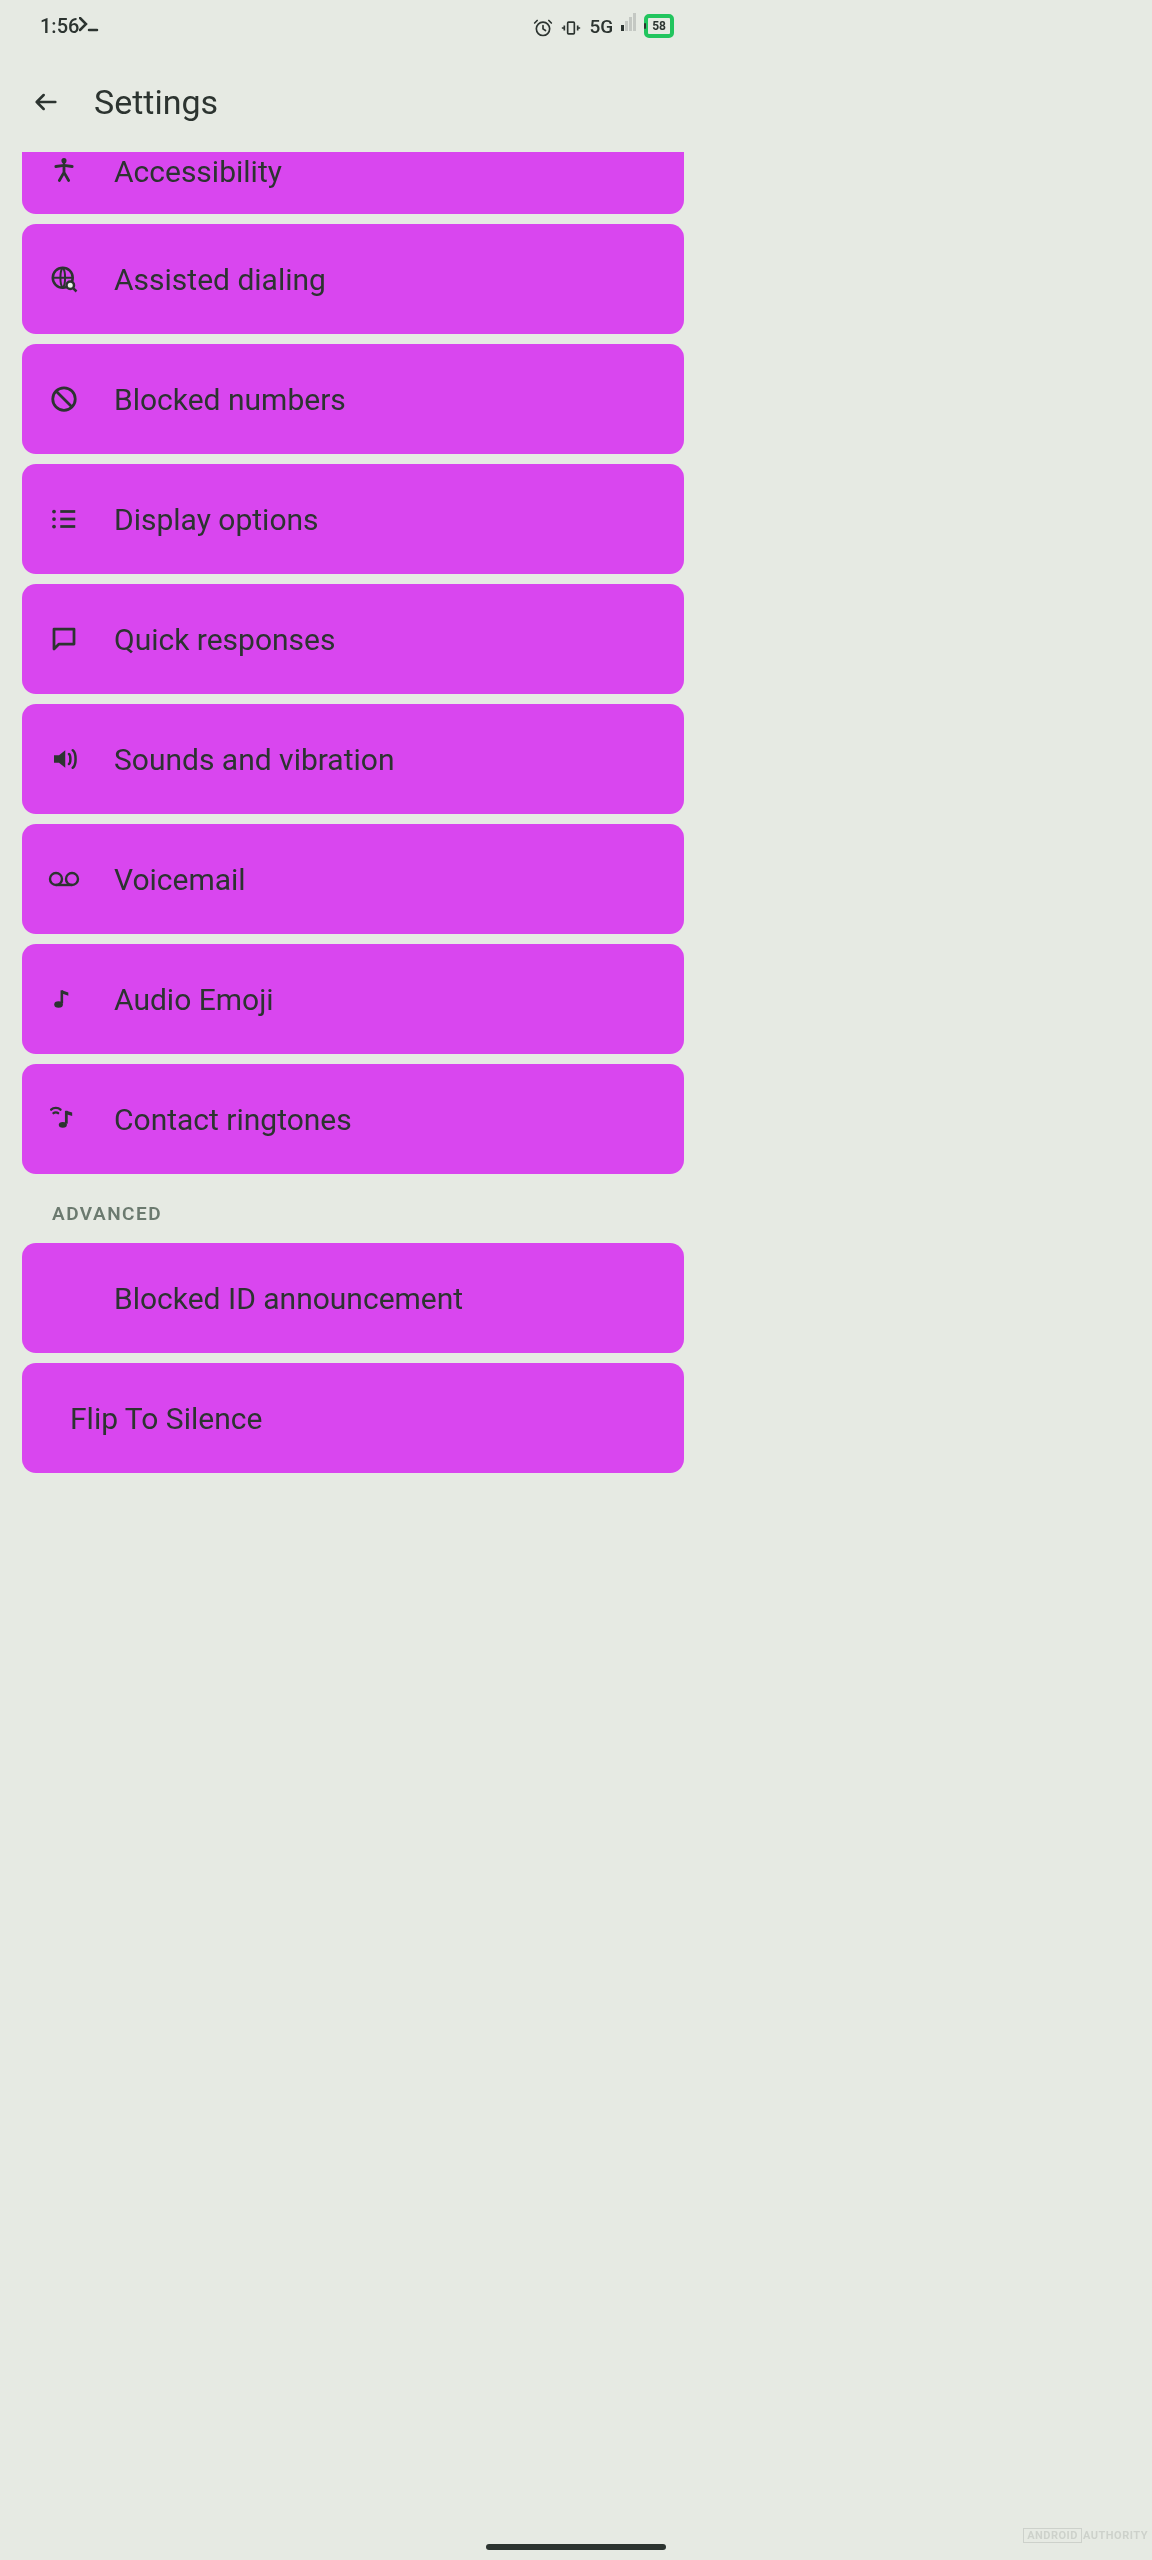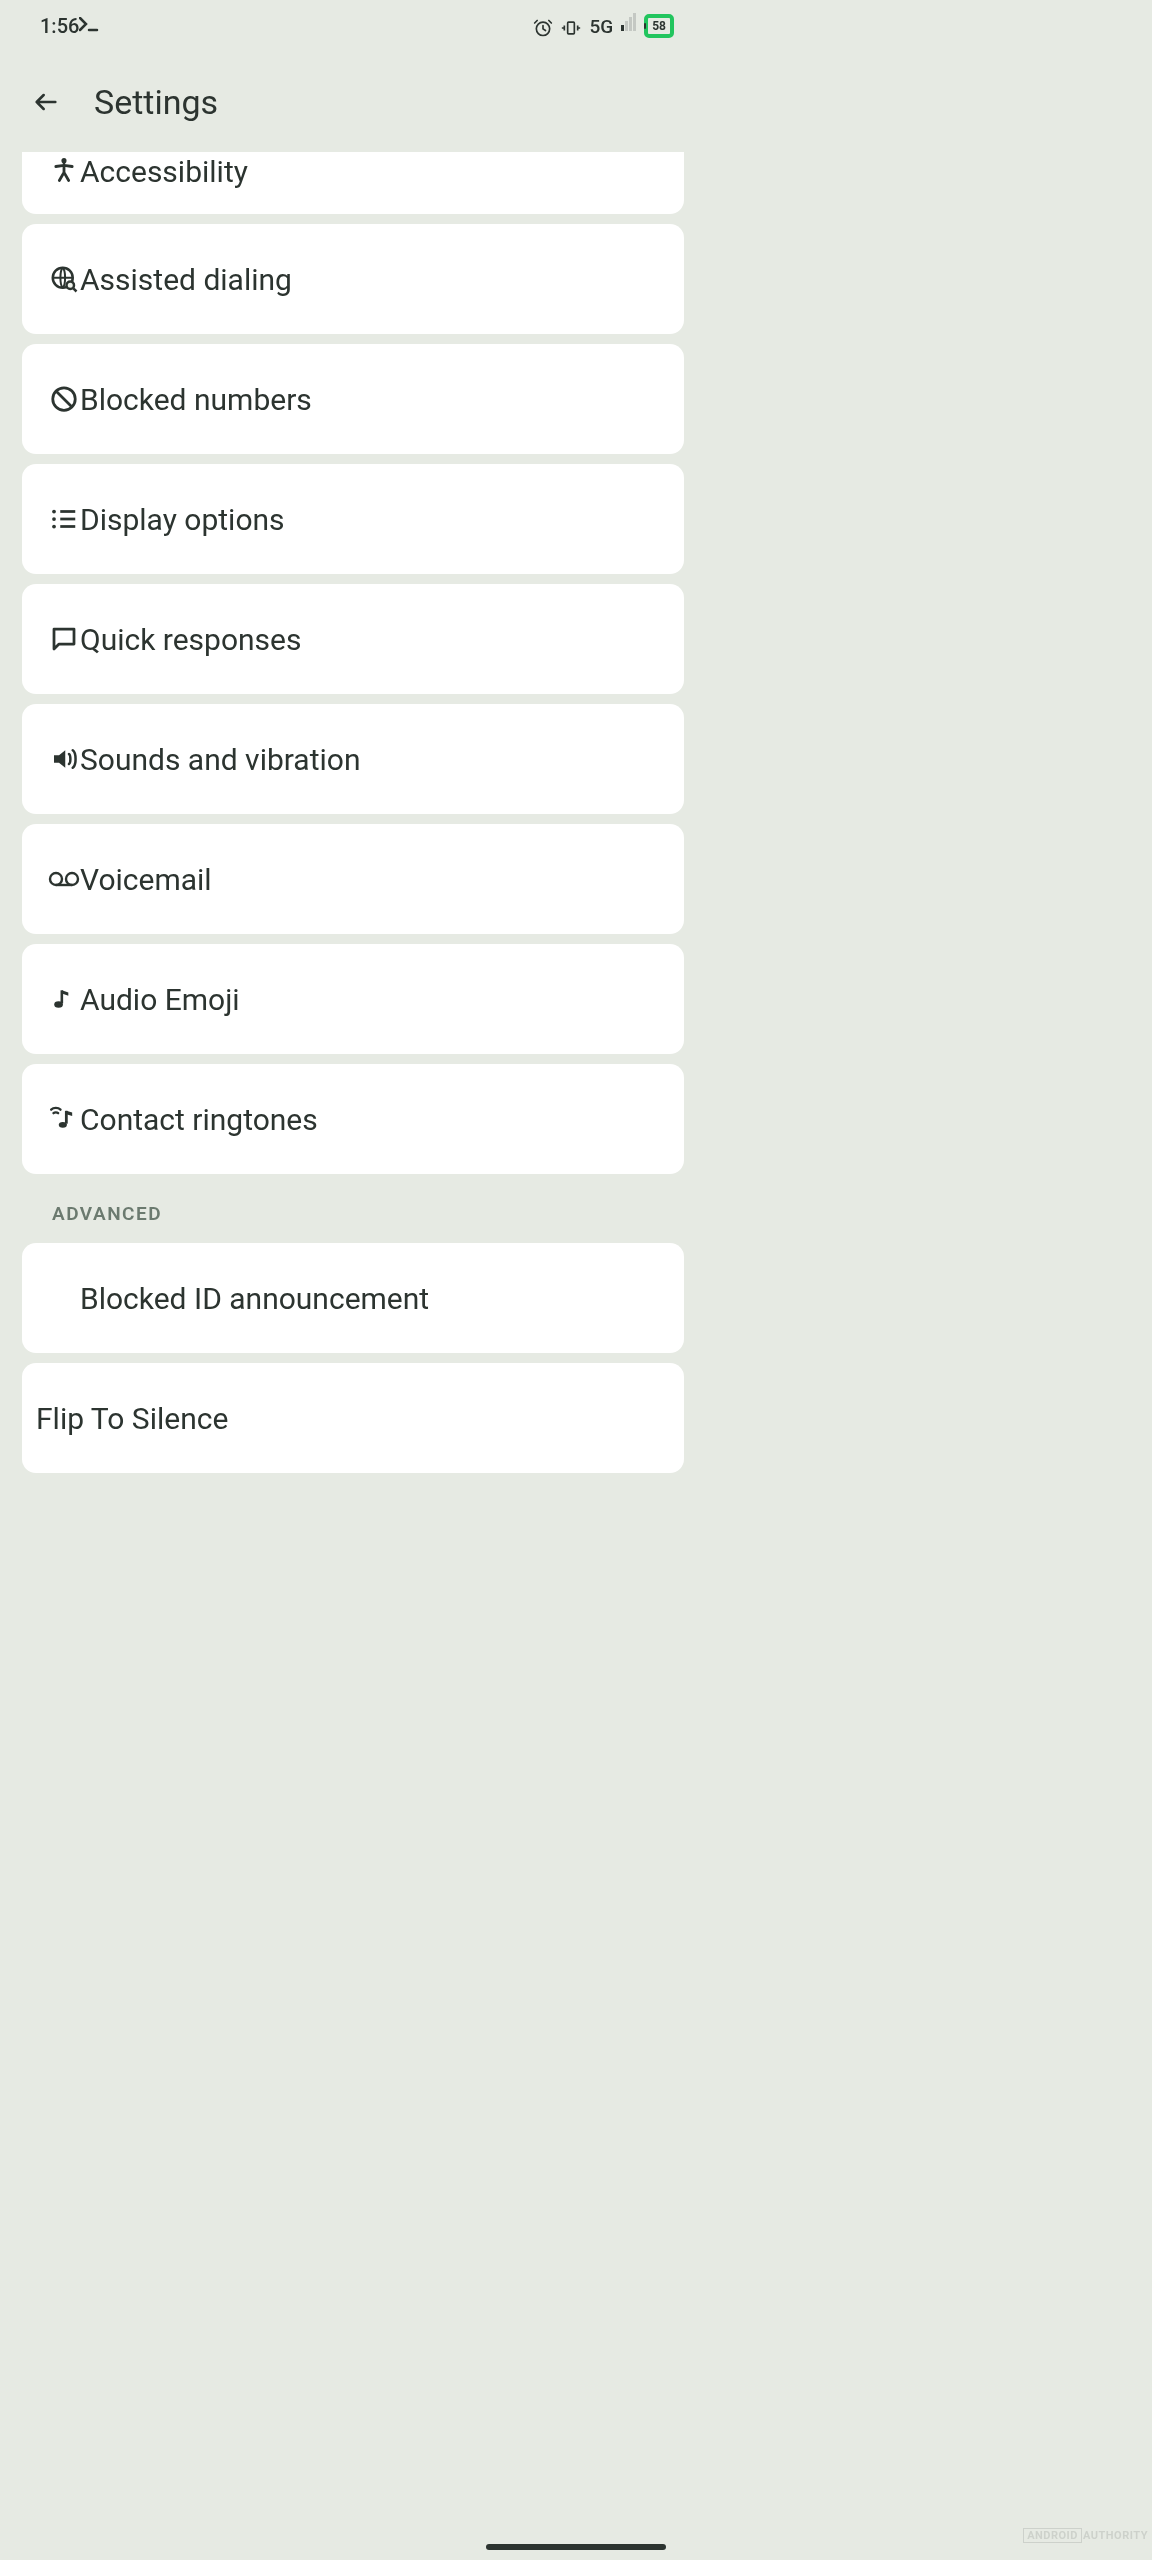--- a/index.html
+++ b/index.html
@@ -56,27 +56,28 @@
     justify-content: center;
     border-radius: 50%;
   }
   .app-title {
     font-size: 34px;
     font-weight: 400;
     color: #2c3430;
   }
   .list-container { padding: 0 22px; }
   .settings-item {
-    background: #ffffff;
+    background: #d946ef;
     border-radius: 14px;
     margin-bottom: 10px;
     height: 110px;
     display: flex;
     align-items: center;
     padding: 0 26px;
+    gap: 34px;
   }
   .settings-item.cut {
     height: 62px;
     border-top-left-radius: 0;
     border-top-right-radius: 0;
     align-items: flex-start;
     padding-top: 2px;
   }
   .item-icon {
     width: 32px;

